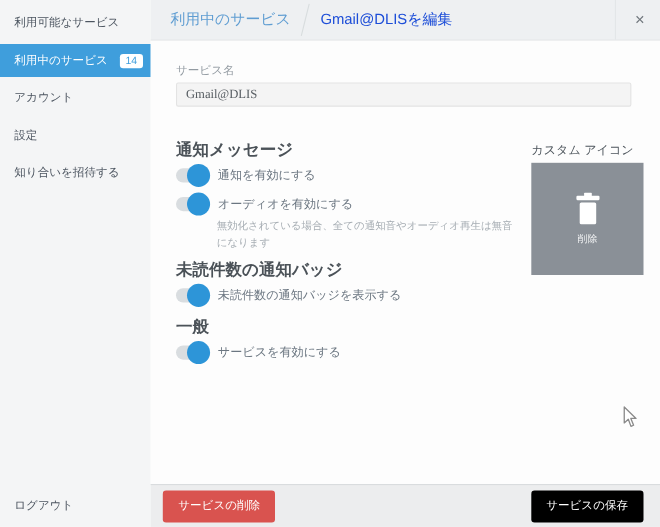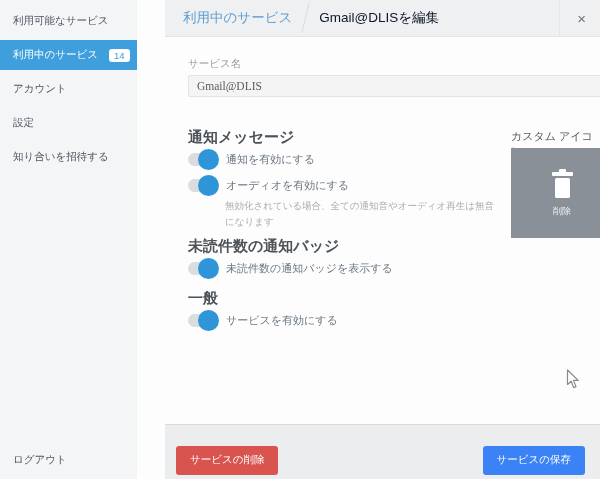--- a/index.html
+++ b/index.html
@@ -1,35 +1,35 @@
 <!DOCTYPE html>
 <html><head>
 <meta charset="utf-8">
 <style>
   html,body{margin:0;padding:0;background:#fff;}
   .app{width:600px;height:479px;display:flex;position:relative;overflow:hidden;
-       font-family:"Liberation Sans","DejaVu Sans",sans-serif;background:#fdfdfd;gap:28px;
+       font-family:"Liberation Sans","DejaVu Sans",sans-serif;background:#fdfdfd;
        -webkit-font-smoothing:antialiased;}
   
   .sidebar{width:137px;flex:none;background:#f4f5f6;display:flex;flex-direction:column;}
   .side-items{flex:1;padding-top:6px;}
   .side-item{height:30px;margin-bottom:4px;padding-left:13px;display:flex;align-items:center;
              font-size:10.5px;color:#4c5560;cursor:pointer;}
   .side-item.active{background:#3f9edc;color:#fff;}
   .count-badge{background:#fff;color:#3f9edc;font-size:9.5px;line-height:11px;
                border-radius:3px;padding:1px 5px;margin-left:11px;}
   .logout{padding:0 0 12px 13px;font-size:10.5px;color:#4c5560;cursor:pointer;}
   
   .content-col{flex:1;display:flex;flex-direction:column;min-width:0;}
   .topbar{height:36px;flex:none;background:#eef0f2;border-bottom:1px solid #e1e4e6;
           display:flex;align-items:center;position:relative;}
   .crumb-active{font-size:13.5px;color:#5f9dd2;margin-left:18px;cursor:pointer;}
   .crumb-divider{width:1px;height:30px;background:#d8dcde;transform:rotate(14deg);
                  margin:0 13px;}
-  .crumb-current{font-size:13.5px;color:#0f172a;}
+  .crumb-current{font-size:13.5px;color:#1d4ed8;}
   .close-btn{position:absolute;right:0;top:0;height:36px;padding:0 14px 0 17px;
              display:flex;align-items:center;font-size:15px;color:#70777d;
              border-left:1px solid #e3e6e8;cursor:pointer;}
   
   .panel{flex:1;background:#fdfdfd;position:relative;padding:20px 25px 0 23px;overflow:hidden;}
   .field-label{font-size:10.5px;color:#939ba2;margin-bottom:4px;}
   .text-input{width:414px;height:22px;box-sizing:border-box;display:block;
               background:#f4f4f4;border:1px solid #e3e3e3;border-radius:2px;
               font-size:11.5px;color:#565c61;padding:0 8px;outline:none;
               font-family:Liberation Serif, serif;}
@@ -41,31 +41,31 @@
   .row.audio{margin-top:8px;}
   .toggle{position:relative;width:28px;height:13px;border-radius:7px;background:#d9dde0;
           flex:none;cursor:pointer;}
   .toggle .knob{position:absolute;right:-3px;top:-4px;width:21px;height:21px;
                 border-radius:50%;background:#2d95d8;}
   .row-label{font-size:11px;color:#6b7681;margin-left:10px;white-space:nowrap;}
   .note{font-size:9.5px;color:#a6adb3;margin:4px 0 0 37px;width:274px;line-height:1.7;
         word-break:break-all;}
   
   .icon-heading{position:absolute;left:346px;top:92px;font-size:11px;color:#4d555c;}
-  .icon-box{position:absolute;left:346px;top:111px;width:102px;height:90px;background:#8a9097;
+  .icon-box{position:absolute;left:346px;top:111px;width:102px;height:102px;background:#8a9097;
             display:flex;flex-direction:column;align-items:center;justify-content:center;
             cursor:pointer;}
   .icon-box .del-label{font-size:9px;color:#f2f3f4;margin-top:7px;}
   
   .footbar{height:38px;flex:none;background:#ecedee;border-top:1px solid #d9dcde;
-           display:flex;align-items:center;padding:16px 15px 0 11px;}
+           display:flex;align-items:center;padding:0 15px 0 11px;}
   .btn{border:none;border-radius:3px;color:#fff;font-size:10.5px;height:29px;
        padding:0 14px;font-family:inherit;cursor:pointer;}
   .btn.danger{background:#d9534f;}
-  .btn.primary{background:#3b82f6;margin-left:auto;}
+  .btn.primary{background:#000000;margin-left:auto;}
   
   .mouse-cursor{position:absolute;left:566px;top:369px;pointer-events:none;}
 </style>
 </head>
 <body>
 
 <div class="app">
 
   <aside class="sidebar">
     <nav class="side-items">

